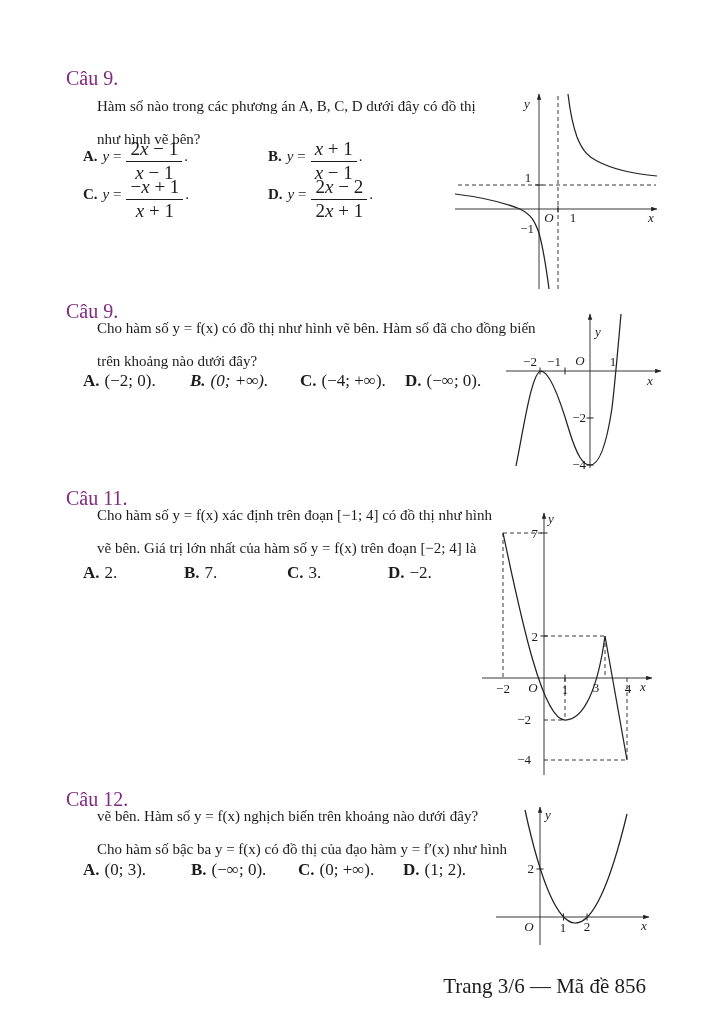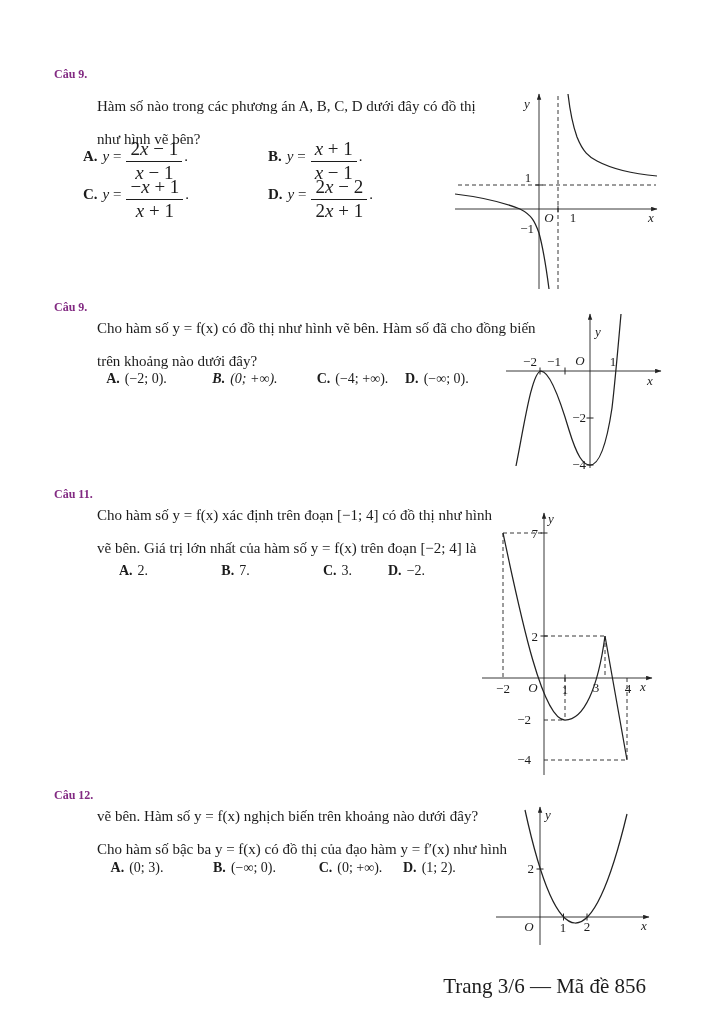--- a/index.html
+++ b/index.html
@@ -2,23 +2,23 @@
 <html><head>
 <meta charset="utf-8">
 <style>
   :root { --accent:#822a82; --ink:#1c1c1c; }
   html,body { margin:0; padding:0; }
   body {
     width:725px; height:1024px; position:relative; overflow:hidden;
     background:#ffffff; color:var(--ink);
     font-family:"Liberation Serif", serif; font-size:15px;
   }
-  .qhead { position:absolute; left:54px; font-weight:bold; font-size:12px; color:var(--accent); white-space:nowrap; }
+  .qhead { position:absolute; left:66px; font-weight:normal; font-size:20px; color:var(--accent); white-space:nowrap; }
   .qtext { position:absolute; left:66px; white-space:nowrap; font-size:15px; line-height:33px;margin-left:31px; }
-  .optrow { position:absolute; left:83px; display:flex; font-size:14px; white-space:nowrap;text-align:center; }
+  .optrow { position:absolute; left:83px; display:flex; font-size:17px; white-space:nowrap; }
   .oc b { margin-right:5px; }
   .w105 { width:105px; } .w107 { width:107px; } .w110 { width:110px;font-style:italic; }
   .w101 { width:101px; } .w103 { width:103px; } .w108 { width:108px; }
   i { font-family:"Liberation Serif", serif; font-style:italic; }
   
   .q9opts { position:absolute; left:83px; top:138px; display:grid; grid-template-columns:185px 230px; row-gap:1px; font-size:15px; }
   .q9cell { height:37px; display:flex; align-items:center; white-space:nowrap; }
   .q9cell b { margin-right:5px; }
   .frac { display:inline-block; vertical-align:middle; text-align:center; margin:10px 2px 0 5px; font-size:19px; }
   .frac .num { display:block; padding:0 4px 1px; border-bottom:1.2px solid var(--ink); line-height:1.1; }

